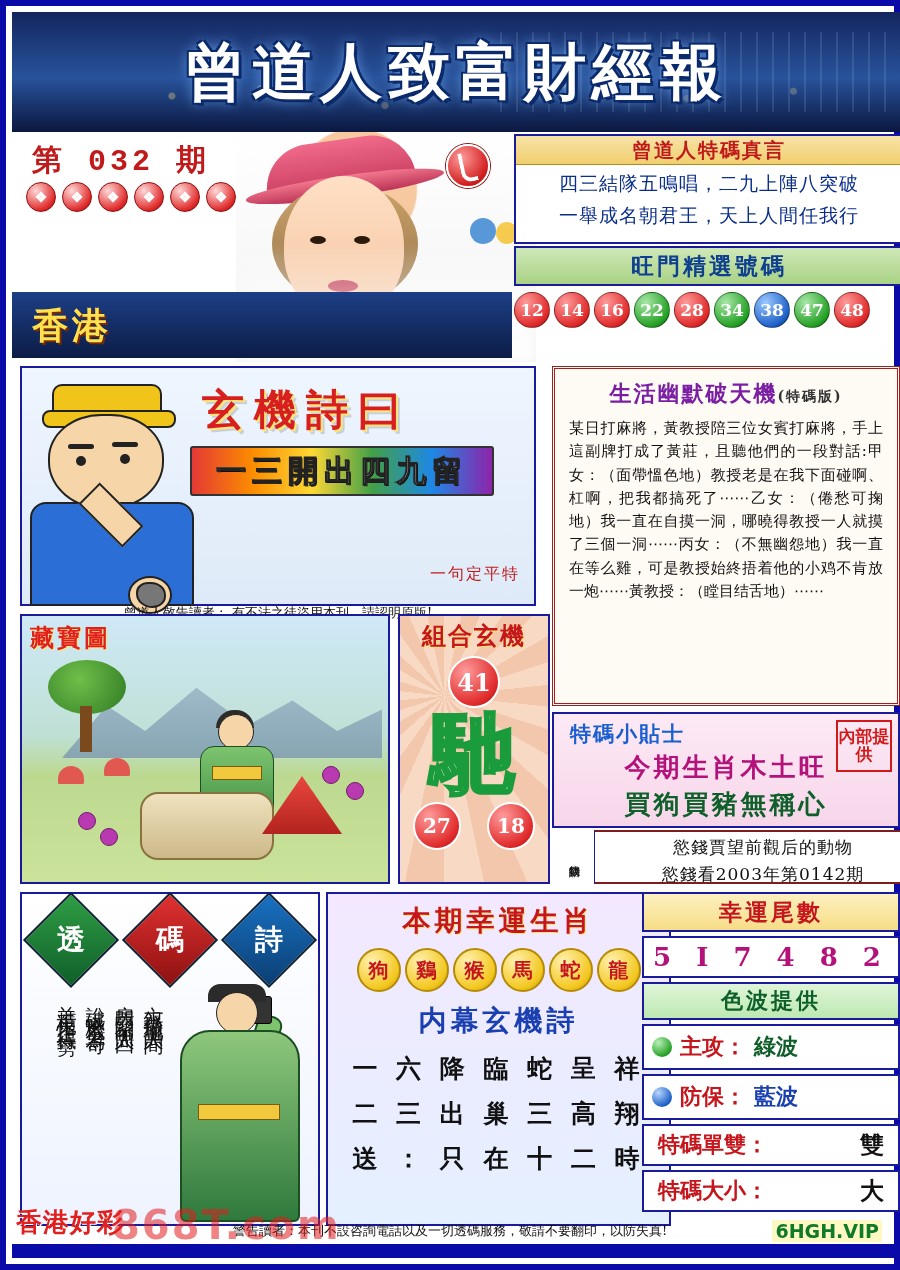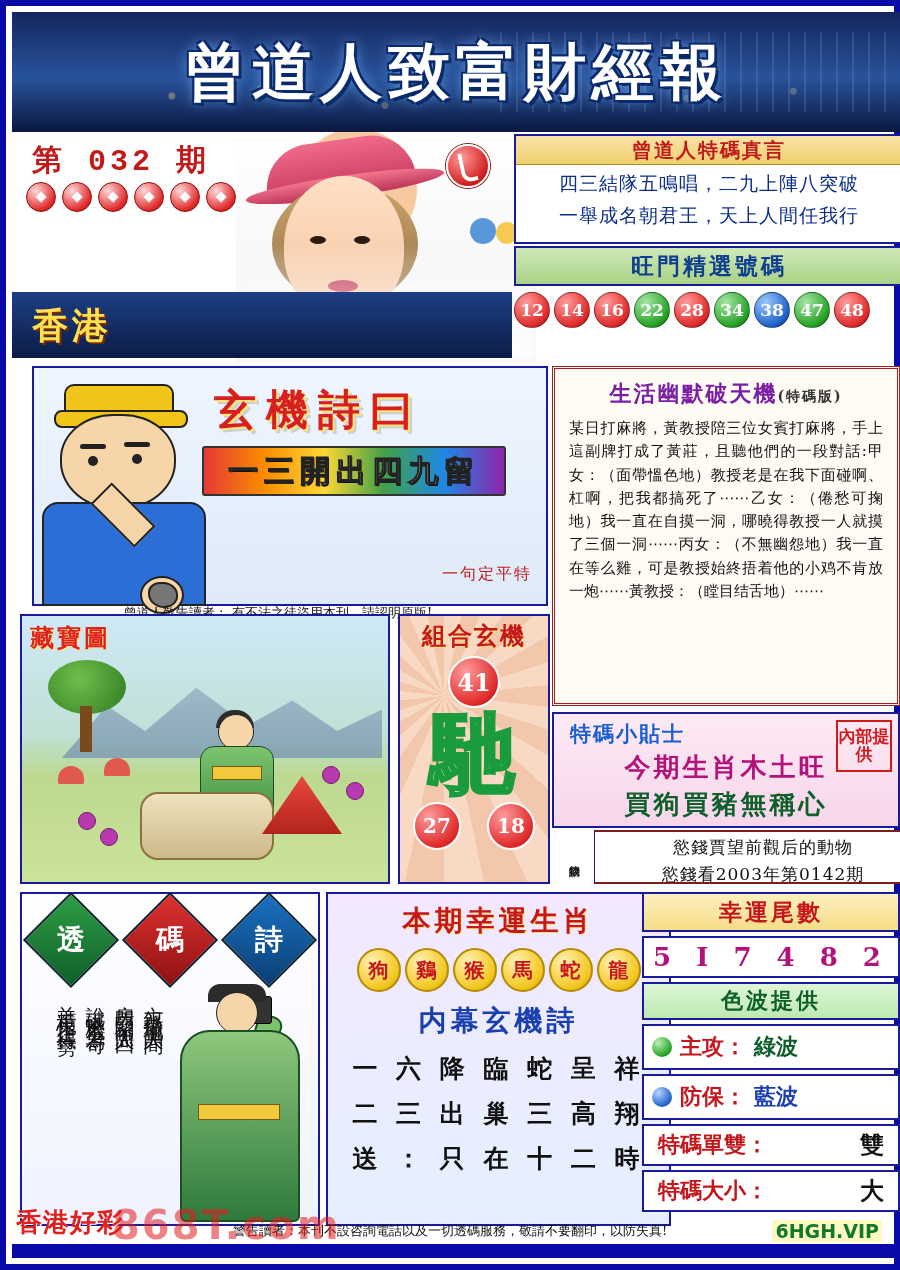--- a/index.html
+++ b/index.html
@@ -162,21 +162,21 @@
     display:flex;align-items:center;justify-content:center;
     font-family:"DejaVu Serif",serif;font-weight:bold;font-size:17px;color:#fff;
     border:1px solid rgba(0,0,0,.35);
   }
   .nb-red{background:radial-gradient(circle at 32% 28%,#ff9c9c,#e02a2a 70%,#9a1010);}
   .nb-blue{background:radial-gradient(circle at 32% 28%,#9cc8ff,#1f62c8 70%,#0d2f72);}
   .nb-green{background:radial-gradient(circle at 32% 28%,#a8e7a8,#26a226 70%,#0d5c0d);}
   
   .panel{position:absolute;box-sizing:border-box;}
   .p-cartoon{
-    left:26px;top:360px;width:516px;height:240px;
+    left:14px;top:360px;width:516px;height:240px;
     border:2px solid #1a1a9c;
     background:linear-gradient(180deg,#eef6ff,#dfeaf8);
   }
   .xuanji{
     position:absolute;left:180px;top:14px;
     font-family:"DejaVu Serif",serif;font-size:42px;font-weight:bold;letter-spacing:10px;
     color:#d81f1f;text-shadow:2px 2px 0 #ffe47a,4px 4px 0 rgba(0,0,0,.15);
     white-space:nowrap;
   }
   .rainbow{

